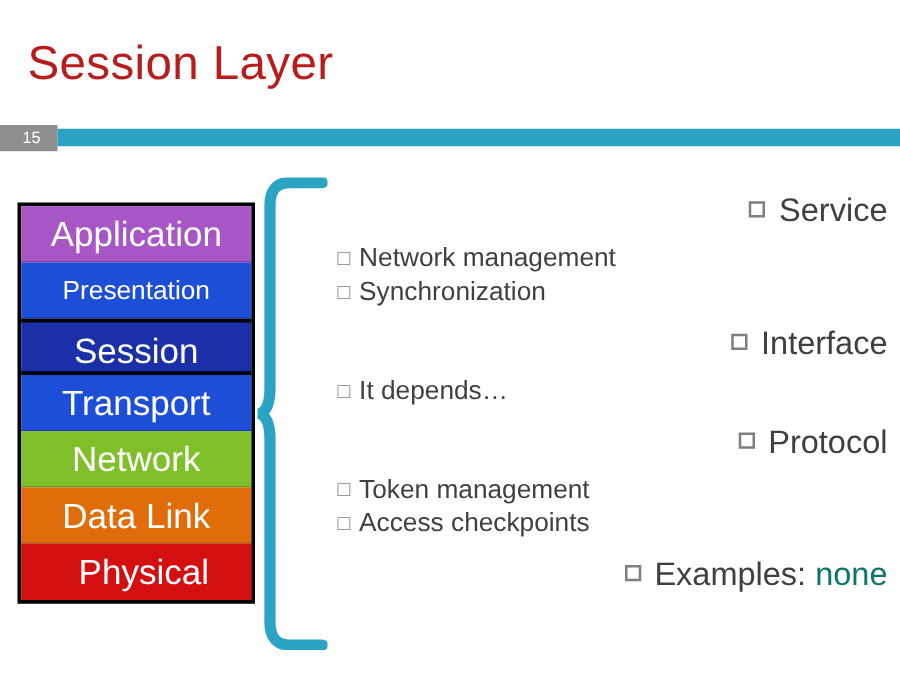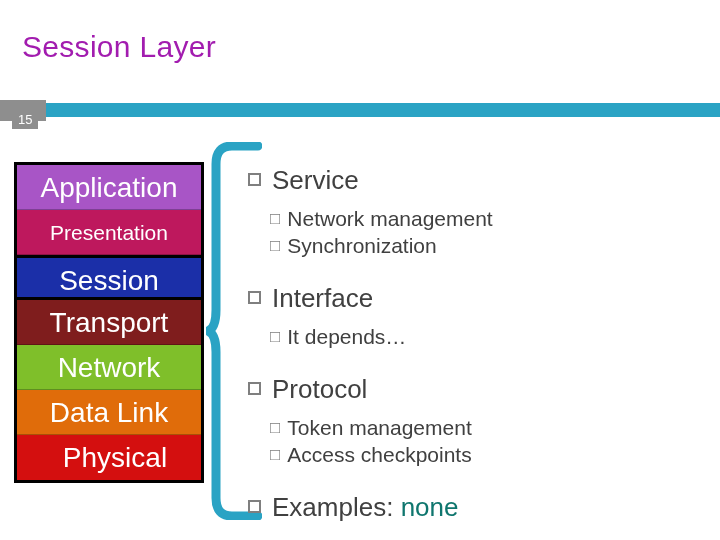--- a/index.html
+++ b/index.html
@@ -13,22 +13,22 @@
     font-family: "Liberation Sans", sans-serif;
     overflow: hidden;
     position: relative;
   }
 
   
   .slide-title {
     position: absolute;
     left: 22px;
     top: 30px;
-    font-size: 30px;
-    color: #a21caf;
+    font-size: 38px;
+    color: #b91c1c;
     font-weight: normal;
     letter-spacing: 0.3px;
     white-space: nowrap;
   }
 
   
   .divider {
     position: absolute;
     left: 0;
     top: 100px;
@@ -45,21 +45,20 @@
   }
   .slide-number {
     position: absolute;
     left: 12px;
     top: 2px;
     font-size: 13px;
     color: #ffffff;
     background: #8e8e8e;
     padding: 1px 6px 2px 6px;
     line-height: 14px;
-    margin-top: 10px;
   }
   .slide-number-bg {
     position: absolute;
     left: 0;
     top: 0px;
     width: 46px;
     height: 21px;
     background: #8e8e8e;
   }
 
@@ -104,22 +103,23 @@
     position: absolute;
     left: 248px;
     top: 152px;
     width: 462px;
   }
   .b1 {
     display: flex;
     align-items: flex-start;
     font-size: 26px;
     color: #404040;
-    margin-top: 12px;
+    margin-top: 0;
     line-height: 32px;
+    justify-content: flex-end;
   }
   .b1-marker {
     width: 13px;
     height: 13px;
     border: 2px solid #7f7f7f;
     margin-right: 11px;
     margin-top: 9px;
     flex: 0 0 auto;
     box-sizing: border-box;
   }
@@ -148,23 +148,23 @@
 <div class="slide-title">Session Layer</div>
 
 <div class="divider">
   <div class="slide-number-bg"></div>
   <div class="divider-bar"></div>
   <div class="slide-number">15</div>
 </div>
 
 <div class="stack">
   <div class="layer" style="background:#a855c6">Application</div>
-  <div class="layer small" style="background:#be185d">Presentation</div>
+  <div class="layer small" style="background:#1d4ed8">Presentation</div>
   <div class="layer session" style="background:#1b2fa8">Session</div>
-  <div class="layer" style="background:#7f1d1d">Transport</div>
+  <div class="layer" style="background:#1d4ed8">Transport</div>
   <div class="layer" style="background:#7fbf2a">Network</div>
   <div class="layer" style="background:#e06c0a">Data Link</div>
   <div class="layer" style="background:#d40f0f">Physical</div>
 </div>
 
 <svg class="brace" viewBox="0 0 56 378">
   <path d="M52 4 H26 Q10 4 10 22 V168 Q10 186 2 189 Q10 192 10 210 V356 Q10 374 26 374 H52" fill="none" stroke="#2aa3c4" stroke-width="9" stroke-linecap="round" stroke-linejoin="round"></path>
 </svg>
 
 <div class="content">

